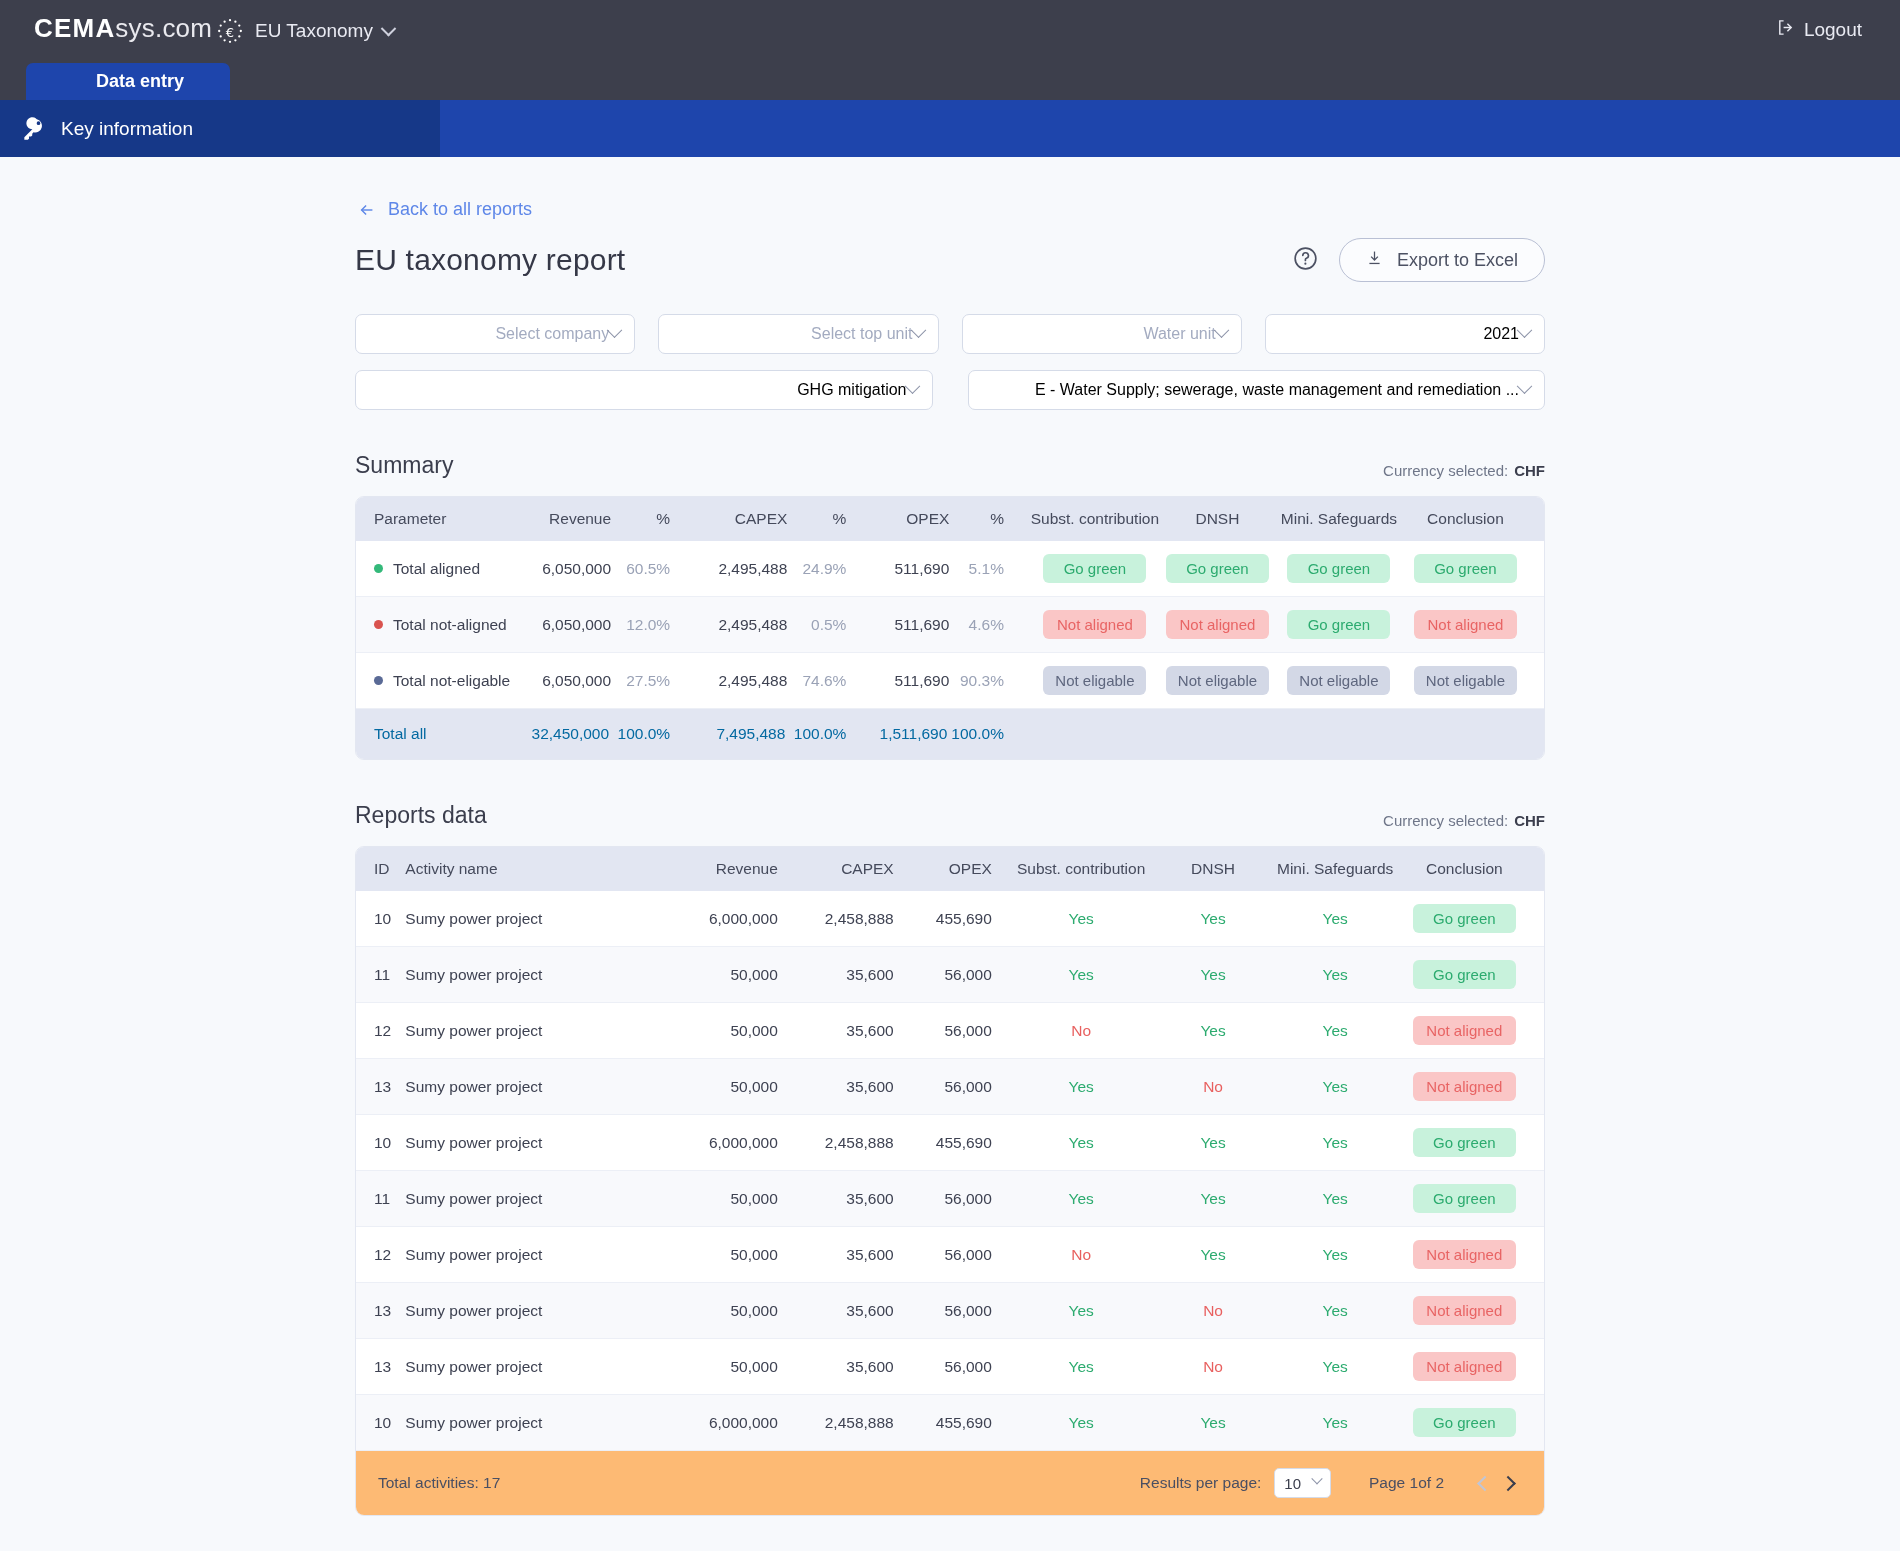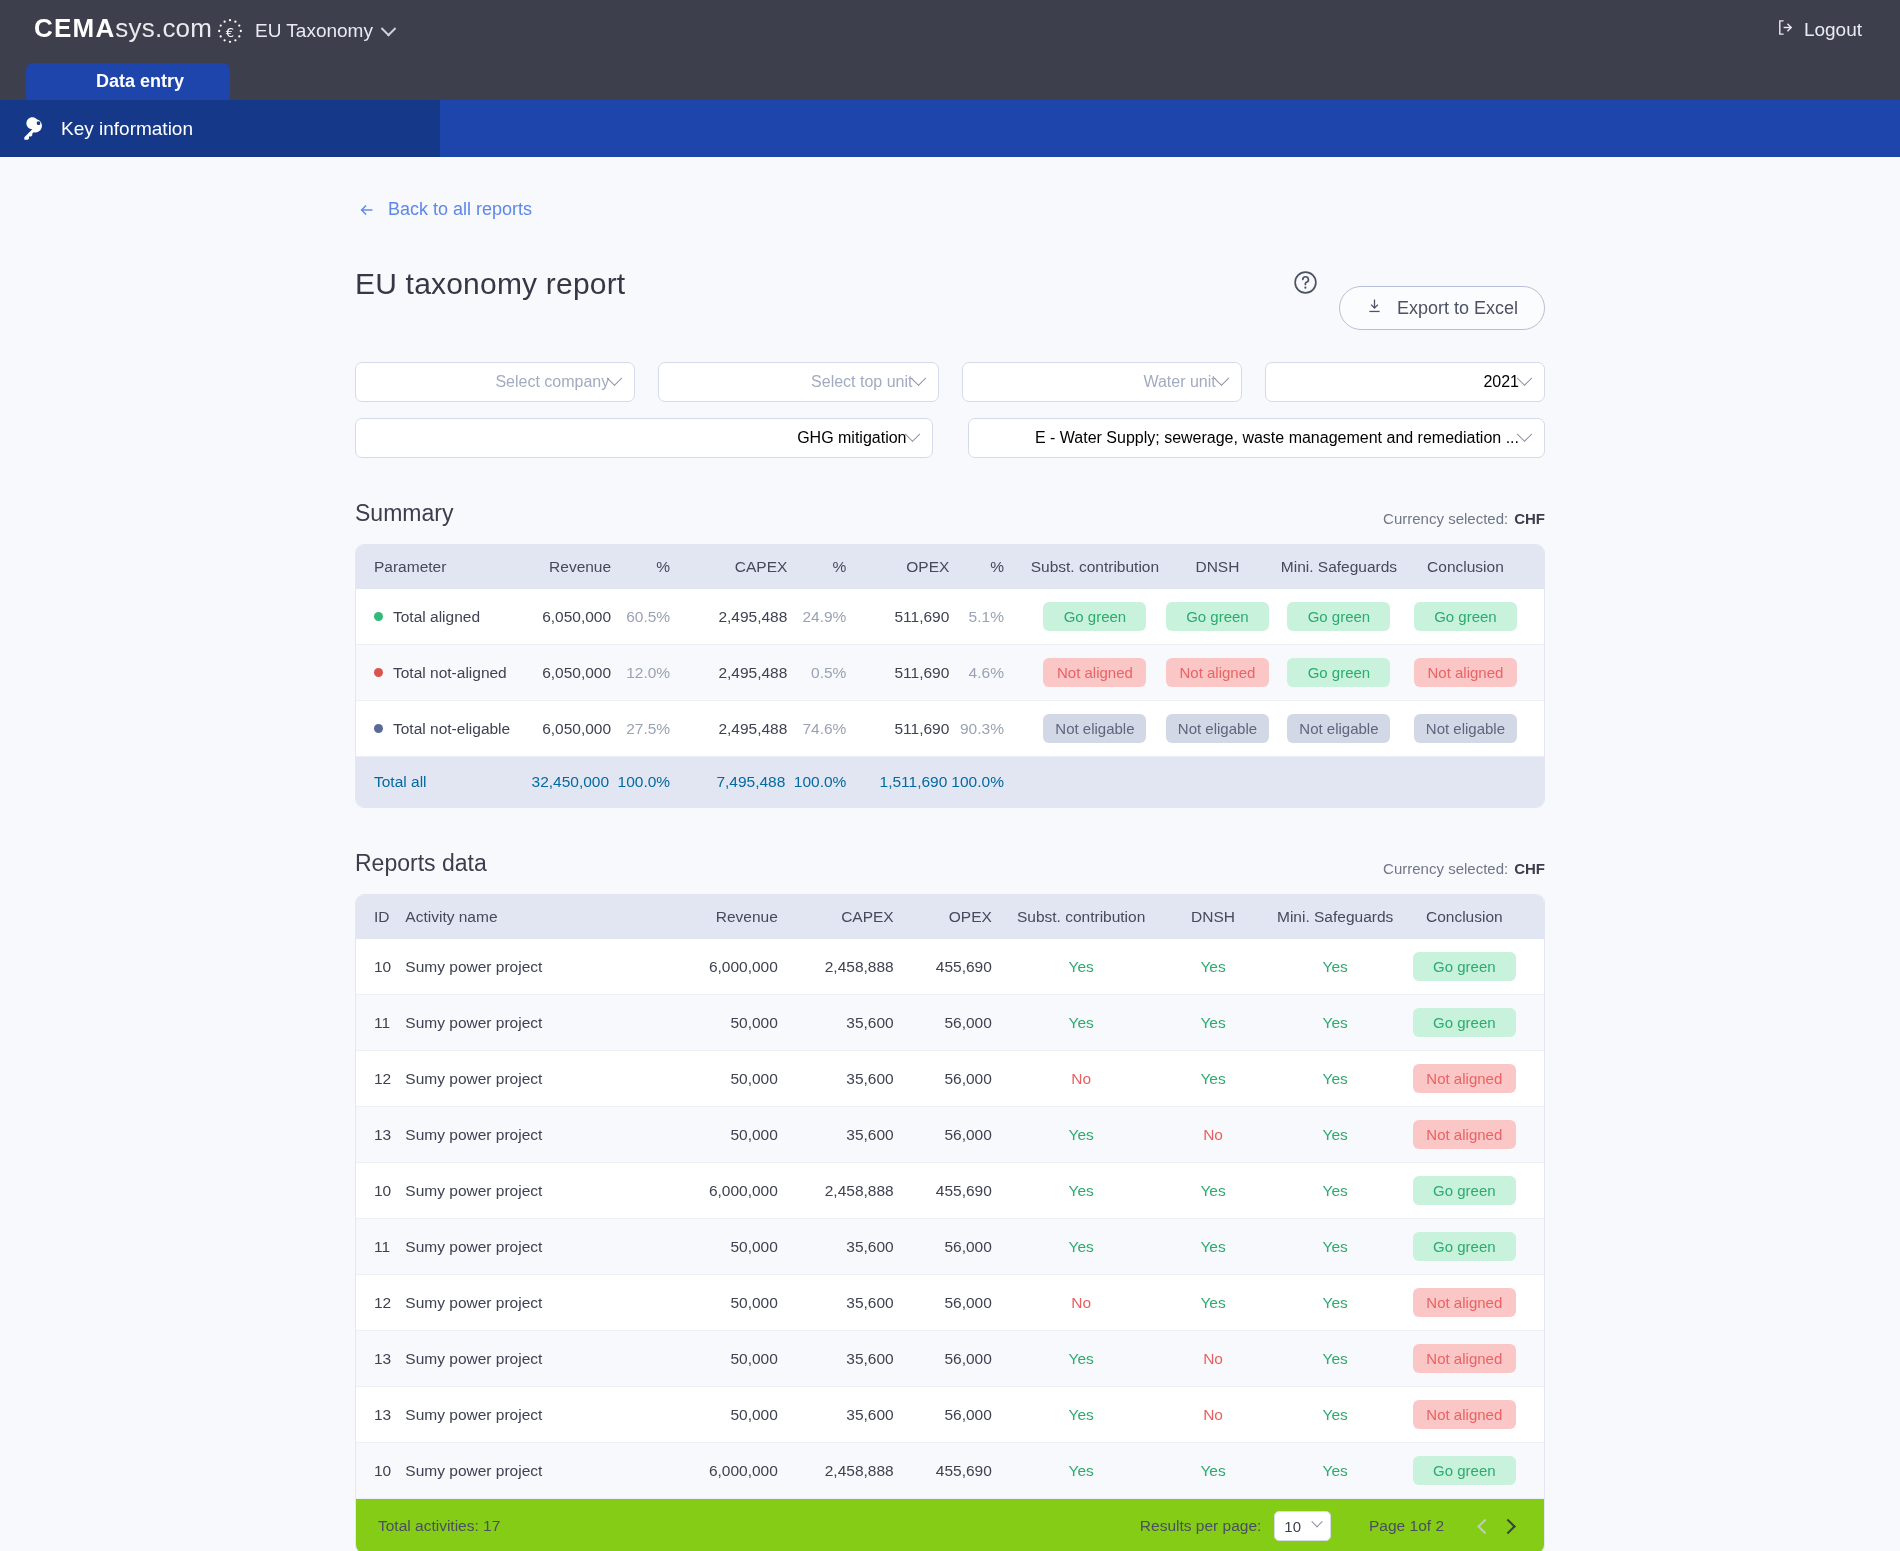--- a/index.html
+++ b/index.html
@@ -139,21 +139,20 @@
   .export-btn {
     display: flex; align-items: center; gap: 14px;
     border: 1px solid #b9c0d4;
     border-radius: 22px;
     height: 44px;
     padding: 0 26px;
     color: #4c5163;
     font-size: 18px;
     background: #fbfcfe;
     cursor: pointer;
-    margin-top: 48px;
   }
 
   
   .filters { margin-top: 32px; }
   .filter-row { display: flex; gap: 23px; margin-bottom: 16px; }
   .select {
     height: 40px;
     border: 1px solid #d5dbe8;
     border-radius: 7px;
     background: #ffffff;
@@ -261,25 +260,25 @@
   .r-rev  { width: 150px; }
   .r-cap  { width: 118px; }
   .r-opx  { width: 110px; padding-right: 10px !important;}
   .r-sub  { width: 160px; text-align: center !important; }
   .r-dnsh { width: 108px; text-align: center !important; }
   .r-ms   { width: 140px; text-align: center !important; }
   .r-con  { width: 140px; text-align: center !important; padding-right: 20px !important;}
 
   
   .tfoot {
-    background: #84cc16;
+    background: #fdba74;
     display: flex;
     align-items: center;
     padding: 0 22px;
-    height: 54px;
+    height: 64px;
     font-size: 15.5px;
     color: #4a4f62;
   }
   .tfoot .spacer { flex: 1; }
   .rpp-label { margin-right: 13px; color: #4a4f62; }
   .rpp-select {
     background: #fff;
     border: 1px solid #d5dbe8;
     border-radius: 5px;
     height: 30px;

